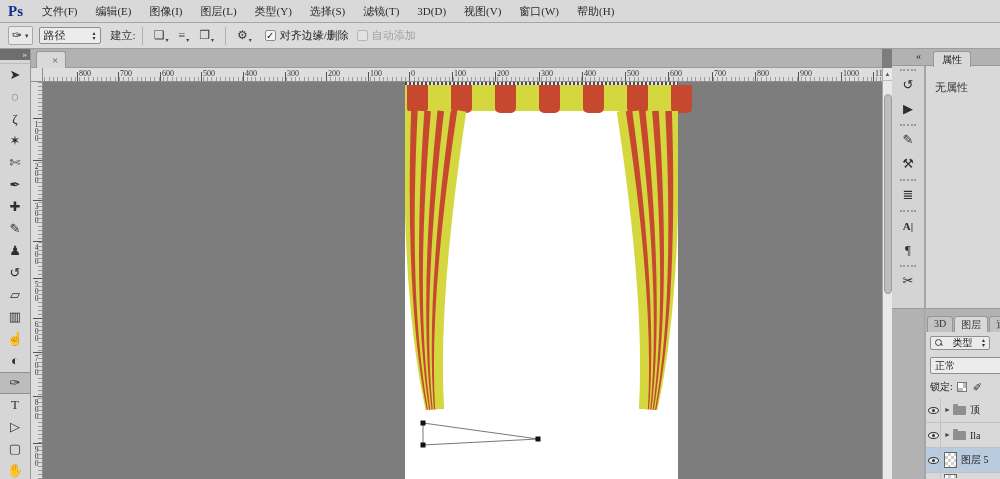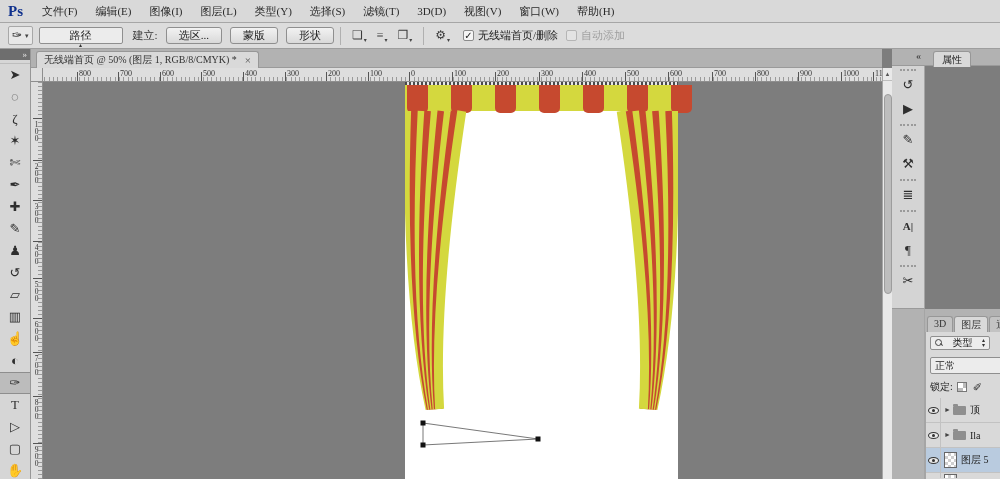--- a/index.html
+++ b/index.html
@@ -20,21 +20,21 @@
   
   #optionsbar { left:0; top:23px; width:1000px; height:26px; background:#dcdcdc;
     border-bottom:1px solid #9e9e9e; display:flex; align-items:center; font-size:11px; }
   .vsep { width:1px; height:18px; background:#b0b0b0; margin:0 6px; }
   #tool-preset { display:flex; align-items:center; margin-left:8px; padding:1px 3px;
     border:1px solid #a8a8a8; border-radius:2px; background:#e8e8e8; }
   .nib { font-size:12px; }
   .dd-arrow { font-size:7px; color:#444; margin-left:3px; }
   .combo { display:flex; align-items:center; justify-content:space-between;
     border:1px solid #8f8f8f; border-radius:2px; background:#ececec; height:17px; padding:0 4px; }
-  #mode-combo { width:84px; margin-left:6px;flex-direction:column; }
+  #mode-combo { width:62px; margin-left:6px; }
   .ud { display:inline-block; font-size:6px; line-height:5px; color:#333; text-align:center; }
   #make-label { margin-left:10px; color:#333; }
   .opt-btn { height:17px; border:1px solid #8f8f8f; border-radius:3px; padding:0 12px;
     background:linear-gradient(#f2f2f2,#d9d9d9); margin-left:8px; font-size:11px; color:#222;
     display:flex; align-items:center; }
   .icon-btn { font-size:12px; color:#3a3a3a; padding:0 5px; display:flex; align-items:flex-end; }
   .icon-btn .dd-arrow { font-size:6px; margin-left:1px; }
   .cb { width:11px; height:11px; border:1px solid #8b8b8b; background:#f5f5f5; border-radius:2px;
     display:inline-flex; align-items:center; justify-content:center; font-size:10px; line-height:1; color:#222; margin-right:4px; }
   .cb-row { display:flex; align-items:center; margin-left:8px; }
@@ -155,25 +155,20 @@
   <div id="optionsbar" class="abs">
     <div id="tool-preset">
       <span class="nib">✑</span>
       <span class="dd-arrow">▾</span>
     </div>
     <div class="combo" id="mode-combo">
       <span>路径</span>
       <span class="ud">▴<br>▾</span>
     </div>
     <span id="make-label">建立:</span>
-    <span id="make-buttons" style="display:flex">
-        <div class="opt-btn">选区...</div>
-        <div class="opt-btn">蒙版</div>
-        <div class="opt-btn">形状</div>
-      </span>
     <div class="vsep"></div>
     <span id="op-icons" style="display:flex">
         <div class="icon-btn">
           <span>❏</span>
           <span class="dd-arrow">▾</span>
         </div>
         <div class="icon-btn">
           <span>≡</span>
           <span class="dd-arrow">▾</span>
         </div>
@@ -182,21 +177,21 @@
           <span class="dd-arrow">▾</span>
         </div>
       </span>
     <div class="vsep"></div>
     <div class="icon-btn">
       <span>⚙</span>
       <span class="dd-arrow">▾</span>
     </div>
     <div class="cb-row">
       <span class="cb">✓</span>
-      <span>无线端首页/删除</span>
+      <span>对齐边缘/删除</span>
     </div>
     <div class="cb-row disabled">
       <span class="cb"></span>
       <span>自动添加</span>
     </div>
   </div>
 
   <div id="toolbar" class="abs">
     <div id="toolbar-head">»</div>
     <div id="toolbar-grip"></div>
@@ -256,21 +251,20 @@
           <span>▢</span>
         </div>
         <div class="tool">
           <span>✋</span>
         </div>
       </div>
   </div>
 
   <div id="tabbar" class="abs">
     <div id="doc-tab">
-      <span>无线端首页 @ 50% (图层 1, RGB/8/CMYK) *</span>
       <span id="doc-tab-close">×</span>
     </div>
   </div>
 
   <div id="hruler" class="abs">
       <div class="htick" style="left: 46px;"></div>
       <span class="hlab" style="left: 48px;">800</span>
       <div class="htick" style="left: 87px;"></div>
       <span class="hlab" style="left: 89px;">700</span>
       <div class="htick" style="left: 129px;"></div>
@@ -412,20 +406,23 @@
       <div class="pitem">
         <span>¶</span>
       </div>
       <div class="grip"></div>
       <div class="pitem">
         <span>✂</span>
       </div>
     </div>
   <div id="strip-below" class="abs"></div>
 
+  <div id="props-body" class="abs">
+    <span id="props-empty">无属性</span>
+  </div>
   <div id="props-tab" class="abs">属性</div>
 
   <div id="layers-gap" class="abs"></div>
   <div id="layers-tabs" class="abs">
       <div class="ltab">3D</div>
       <div class="ltab active">图层</div>
       <div class="ltab">通道</div>
     </div>
   <div id="layers-body" class="abs">
     <div class="combo" id="filter-row">

